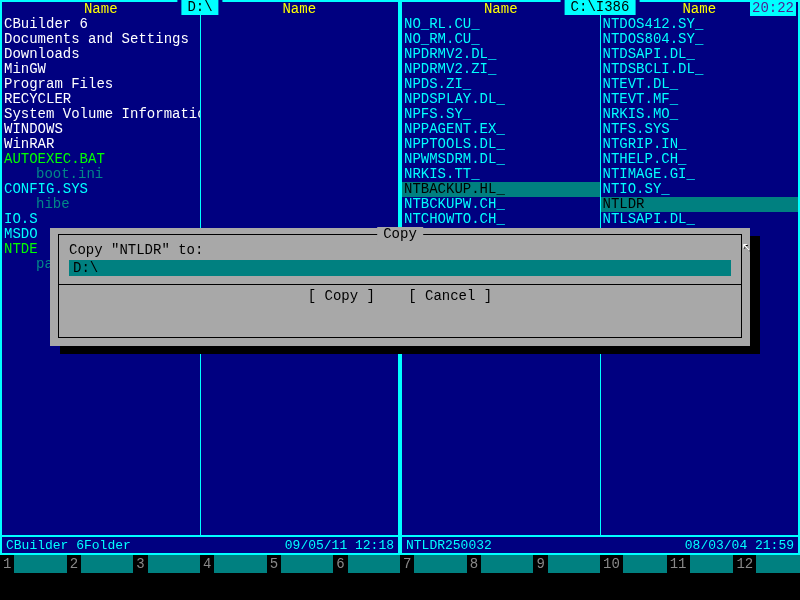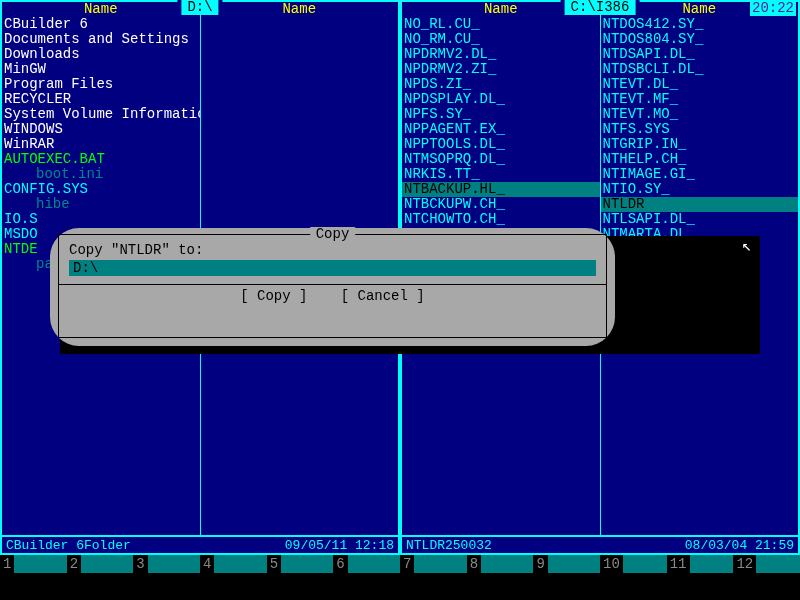--- a/index.html
+++ b/index.html
@@ -40,24 +40,23 @@
   .status{ height:18px; border-top:2px solid #0ff; padding:0 4px; display:flex; color:#0ff; font-size:13px; align-items:center;}
   .status .sl{flex:0 0 auto;}
   .status .sm{flex:1; text-align:left; }
   .status .sr{flex:0 0 auto;}
   .fkeys{ height:18px; display:flex; background:#000;}
   .fk{ flex:1; display:flex; align-items:center;}
   .fk .num{color:#888; padding:0 3px;}
   .fk .lbl{background:#008080; color:#000; flex:1; height:18px; line-height:18px;}
   .dialog-shadow{ position:absolute; left:60px; top:236px; width:700px; height:118px; background:#000;}
   .dialog{
-    position:absolute; left:50px; top:228px; width:565px; height:118px;
+    position:absolute; left:50px; top:228px; width:700px; height:118px;
     background:#a8a8a8; color:#000; z-index:5;
     padding:6px 8px 8px 8px;
-    border-radius:29px;
   }
   .dlg-border{ border:1px solid #000; height:100%; position:relative; padding:6px 10px;}
   .dlg-title{ position:absolute; top:-8px; left:50%; transform:translateX(-50%); background:#a8a8a8; padding:0 6px;}
   .dlg-prompt{ margin-top:2px;}
   .dlg-input{
     width:100%; background:#008080; color:#000; border:none;
     font-family:inherit; font-size:inherit; padding:0 4px; height:16px; margin-top:2px;
   }
   .dlg-sep{ border-top:1px solid #000; margin:8px -10px 0 -10px;}
   .dlg-btns{ text-align:center; padding-top:4px;}
@@ -110,21 +109,21 @@
         <div class="col-head">Name</div>
           <div class="entry file">NO_RL.CU_</div>
           <div class="entry file">NO_RM.CU_</div>
           <div class="entry file">NPDRMV2.DL_</div>
           <div class="entry file">NPDRMV2.ZI_</div>
           <div class="entry file">NPDS.ZI_</div>
           <div class="entry file">NPDSPLAY.DL_</div>
           <div class="entry file">NPFS.SY_</div>
           <div class="entry file">NPPAGENT.EX_</div>
           <div class="entry file">NPPTOOLS.DL_</div>
-          <div class="entry file">NTMSOPRQ.DL_</div>
+          <div class="entry file">NPWMSDRM.DL_</div>
           <div class="entry file">NRKIS.TT_</div>
           <div class="entry file"></div>
           <div class="entry file"></div>
           <div class="entry file"></div>
           <div class="entry file"></div>
           <div class="entry file"></div>
           <div class="entry file"></div>
           <div class="entry file"></div>
           <div class="entry file"></div>
           <div class="entry file sel">NTBACKUP.HL_</div>
@@ -139,21 +138,21 @@
           <div class="entry file">NTDOS411.SY_</div>
         </div>
       <div class="col" id="right-col2">
         <div class="col-head">Name</div>
       <div class="entry file">NTDOS412.SY_</div>
           <div class="entry file">NTDOS804.SY_</div>
           <div class="entry file">NTDSAPI.DL_</div>
           <div class="entry file">NTDSBCLI.DL_</div>
           <div class="entry file">NTEVT.DL_</div>
           <div class="entry file">NTEVT.MF_</div>
-          <div class="entry file">NTEVT.MO_</div>
+          <div class="entry file">NRKIS.MO_</div>
           <div class="entry file">NTFS.SYS</div>
           <div class="entry file">NTGRIP.IN_</div>
           <div class="entry file">NTHELP.CH_</div>
           <div class="entry file">NTIMAGE.GI_</div>
           <div class="entry file">NTIO.SY_</div>
           <div class="entry file"></div>
           <div class="entry file"></div>
           <div class="entry file"></div>
           <div class="entry file"></div>
           <div class="entry file"></div>

